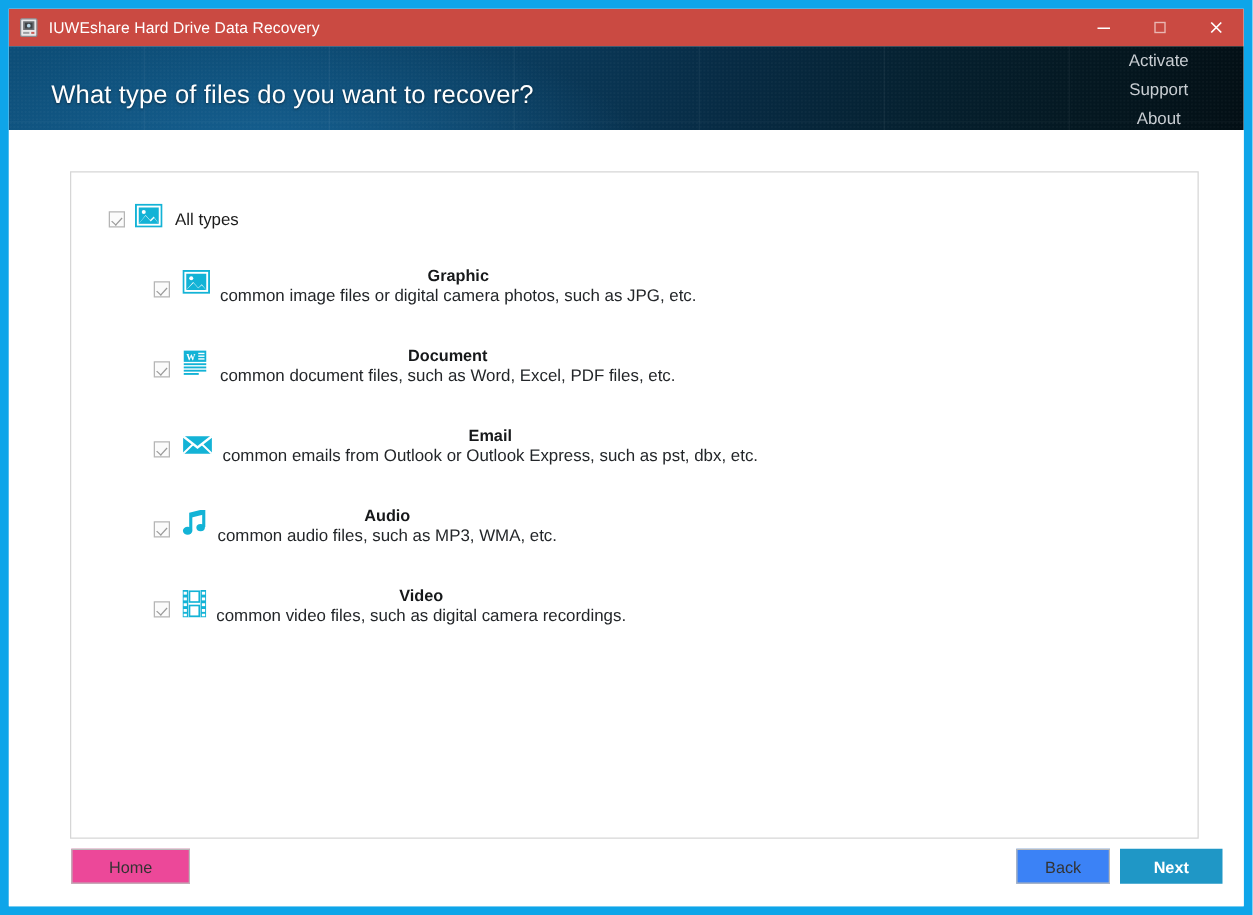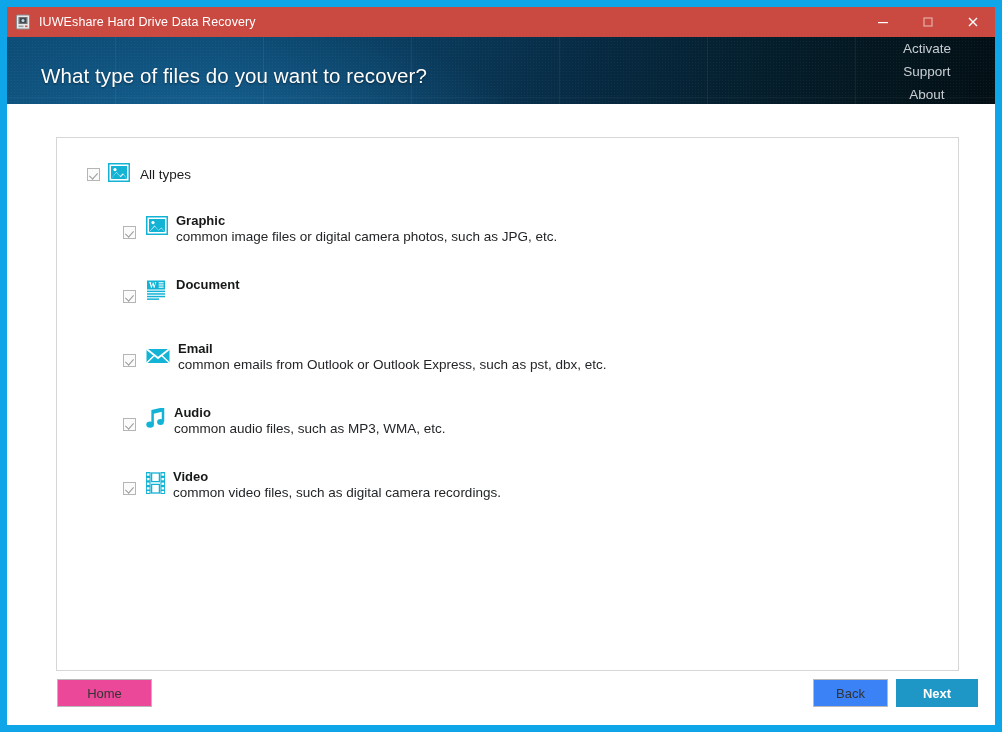--- a/index.html
+++ b/index.html
@@ -119,20 +119,21 @@
     padding: 4px 20px;
     cursor: default;
     white-space: nowrap;
   }
 
   
   .body-area {
     position: relative;
     height: 623px;
     background: #ffffff;
+    text-align: center;
   }
   .panel {
     position: absolute;
     left: 49px;
     top: 33px;
     width: 903px;
     height: 534px;
     box-sizing: border-box;
     border: 1px solid #d6d6d6;
     background: #ffffff;
@@ -354,20 +355,21 @@
               <rect x="12.6" y="4.4" width="5" height="1.1" fill="#ffffff"></rect>
               <rect x="12.6" y="6.6" width="5" height="1.1" fill="#ffffff"></rect>
               <rect x="1" y="10.6" width="18" height="1.5" fill="#13b3d6"></rect>
               <rect x="1" y="13.2" width="18" height="1.5" fill="#13b3d6"></rect>
               <rect x="1" y="15.8" width="18" height="1.5" fill="#13b3d6"></rect>
               <rect x="1" y="18.4" width="12" height="1.5" fill="#13b3d6"></rect>
             </svg>
           </span>
           <span class="type-texts">
             <span class="type-name">Document</span>
+            <span class="type-desc">common document files, such as Word, Excel, PDF files, etc.</span>
           </span>
         </div>
 
         <div class="type-row">
           <span class="cbwrap"><span class="cb"></span></span>
           <span class="iconwrap">
             <svg width="24" height="18" viewBox="0 0 24 18" style="margin-top:3px">
               <rect x="0.5" y="2" width="23" height="14" fill="#13b3d6"></rect>
               <path d="M0.5 2 L12 11 L23.5 2" fill="none" stroke="#ffffff" stroke-width="1.9"></path>
               <path d="M0.5 16 L8.6 8.2 M23.5 16 L15.4 8.2" stroke="#ffffff" stroke-width="1.5" fill="none"></path>

